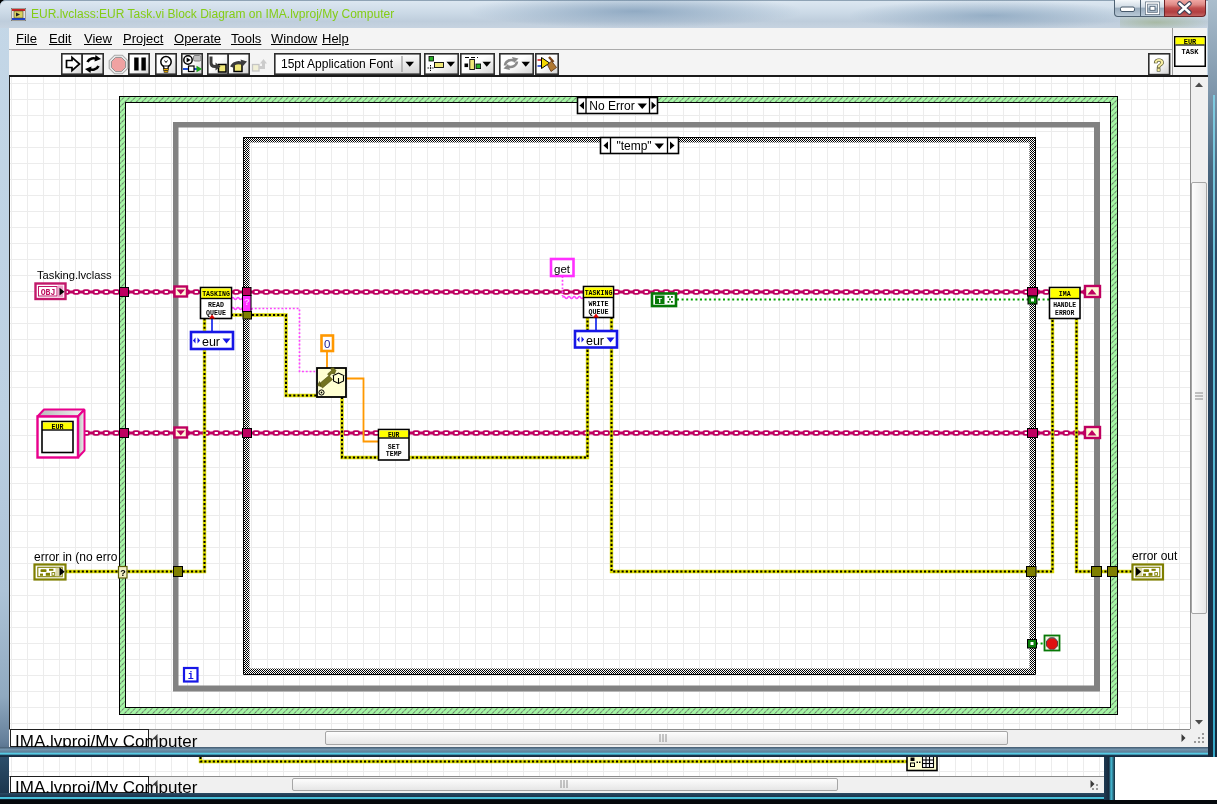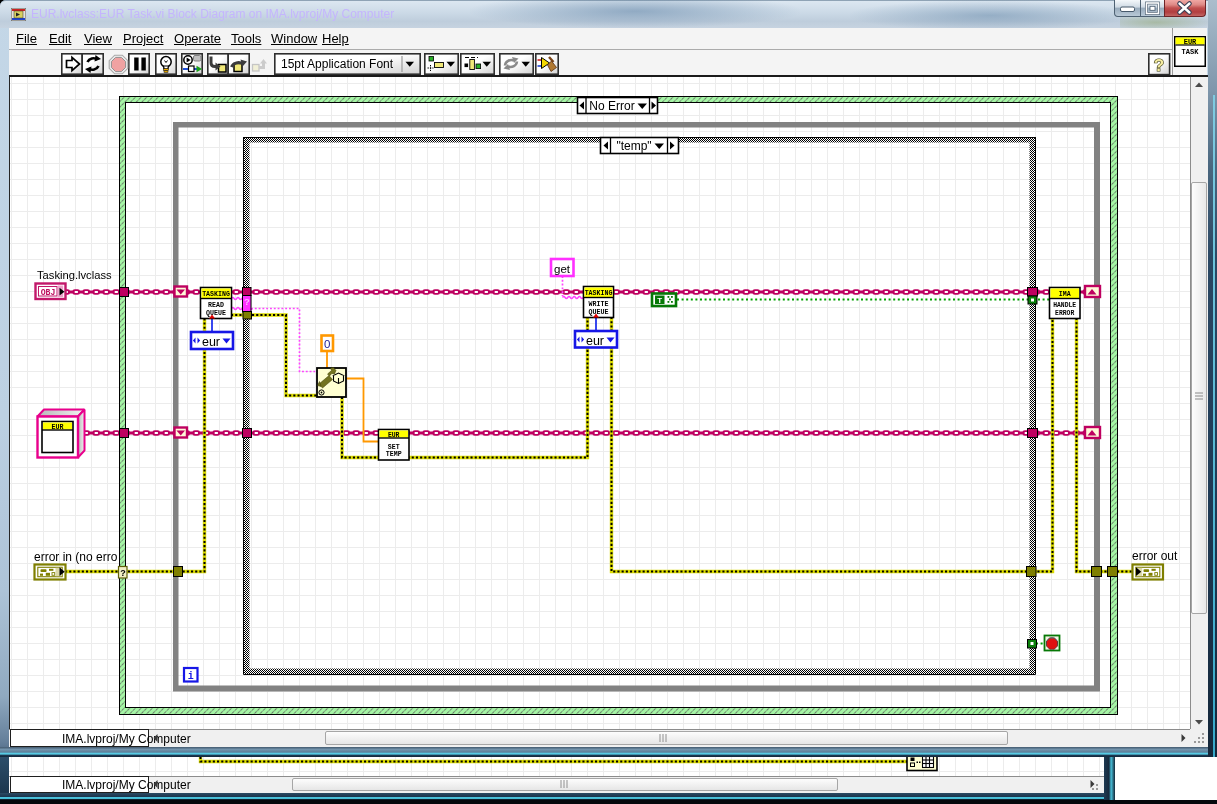--- a/index.html
+++ b/index.html
@@ -12,21 +12,21 @@
   border-radius:6px 6px 0 0;}
 #titlebar{left:0;top:0;width:1217px;height:28px;
   background:linear-gradient(180deg,#DCE7F1 0%,#CBD9E6 45%,#BECDDC 75%,#C6D3E0 100%);
   border-radius:6px 6px 0 0;border-top:1px solid #8FA3B5;box-sizing:border-box;}
 #tbsmudge1{left:470px;top:0;width:330px;height:28px;
   background:radial-gradient(ellipse at 50% 40%,rgba(95,130,165,.55),rgba(95,130,165,0) 72%);}
 #tbsmudge2{left:850px;top:0;width:280px;height:28px;
   background:radial-gradient(ellipse at 50% 55%,rgba(100,135,168,.5),rgba(100,135,168,0) 72%);}
 #tbsmudge3{position:absolute;left:1120px;top:14px;width:90px;height:14px;
   background:radial-gradient(ellipse at 40% 60%,rgba(150,170,120,.55),rgba(150,170,120,0) 75%);}
-#title{left:31px;top:7px;font-size:12px;color:#c4b5fd;white-space:nowrap;}
+#title{left:31px;top:7px;font-size:12px;color:#84cc16;white-space:nowrap;}
 
 .capbtn{top:0;height:17px;box-sizing:border-box;border:1px solid #4E6172;border-top:none;}
 #btnmin{left:1114px;width:27px;border-radius:0 0 0 4px;
  background:linear-gradient(180deg,#F4F8FB 0%,#CFDAE4 45%,#98ABBC 50%,#B9C9D7 100%);}
 #btnmax{left:1140px;width:25px;
  background:linear-gradient(180deg,#F4F8FB 0%,#CFDAE4 45%,#98ABBC 50%,#B9C9D7 100%);}
 #btnclose{left:1164px;width:42px;border-radius:0 0 4px 0;border-color:#6E2427;
  background:linear-gradient(180deg,#F0A8A4 0%,#DE8985 30%,#C04F4E 50%,#B13E40 75%,#C26462 100%);}
 
 #menubar{left:9px;top:28px;width:1163px;height:22px;background:#F4F4F4;
@@ -45,21 +45,21 @@
     linear-gradient(90deg,#ECECEC 1px,transparent 1px);
   background-size:16px 16px;background-position:1px 6px;
   border-left:1px solid #262626;box-sizing:border-box;}
 
 #vsb{left:1190px;top:77px;width:18px;height:652px;background:#F0F0F0;border-left:1px solid #8C8C8C;box-sizing:border-box;}
 #vthumb{left:1191px;top:182px;width:16px;height:432px;background:linear-gradient(90deg,#FDFDFD,#E8E8E8);
   border:1px solid #A6A6A6;border-radius:2px;box-sizing:border-box;}
 
 #hrow{left:9px;top:729px;width:1181px;height:18px;background:#F0F0F0;border-top:1px solid #8C8C8C;box-sizing:border-box;}
 #imabox1{left:10px;top:729px;width:139px;height:18px;background:#FFF;border:1px solid #1F1F1F;box-sizing:border-box;}
-.imatxt{position:absolute;left:4px;top:2px;font-size:12px;color:#000;white-space:nowrap;margin-left:47px;}
+.imatxt{position:absolute;left:4px;top:2px;font-size:17px;color:#000;white-space:nowrap;}
 #hthumb1{left:325px;top:731px;width:683px;height:14px;background:linear-gradient(180deg,#FDFDFD,#E6E6E6);
   border:1px solid #A6A6A6;border-radius:2px;box-sizing:border-box;}
 #corner{left:1190px;top:729px;width:18px;height:18px;background:#F0F0F0;}
 
 #winbot{left:0;top:747px;width:1217px;height:10px;
   background:linear-gradient(180deg,#42596E 0%,#7293AC 25%,#5D7E98 52%,#57CBE4 62%,#57CBE4 72%,#1E3B56 80%,#142638 100%);}
 
 #bwin{left:0;top:757px;width:1115px;height:43px;
   background:linear-gradient(180deg,#2C4E6A,#1A3248);}
 #bclient{left:9px;top:757px;width:1095px;height:19px;background:#FFF;

